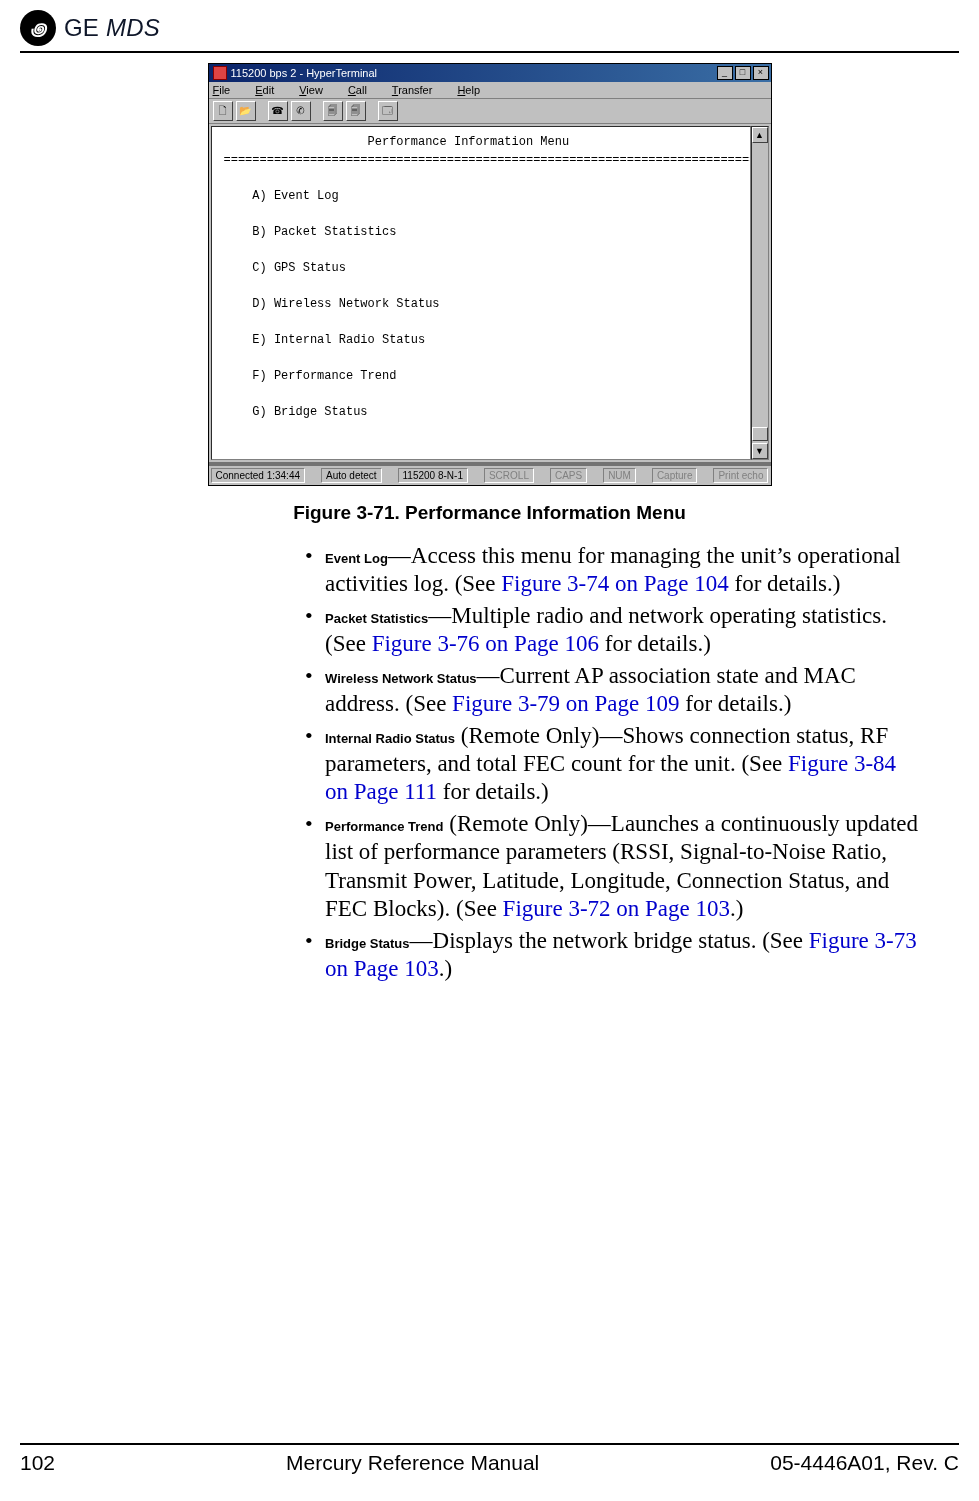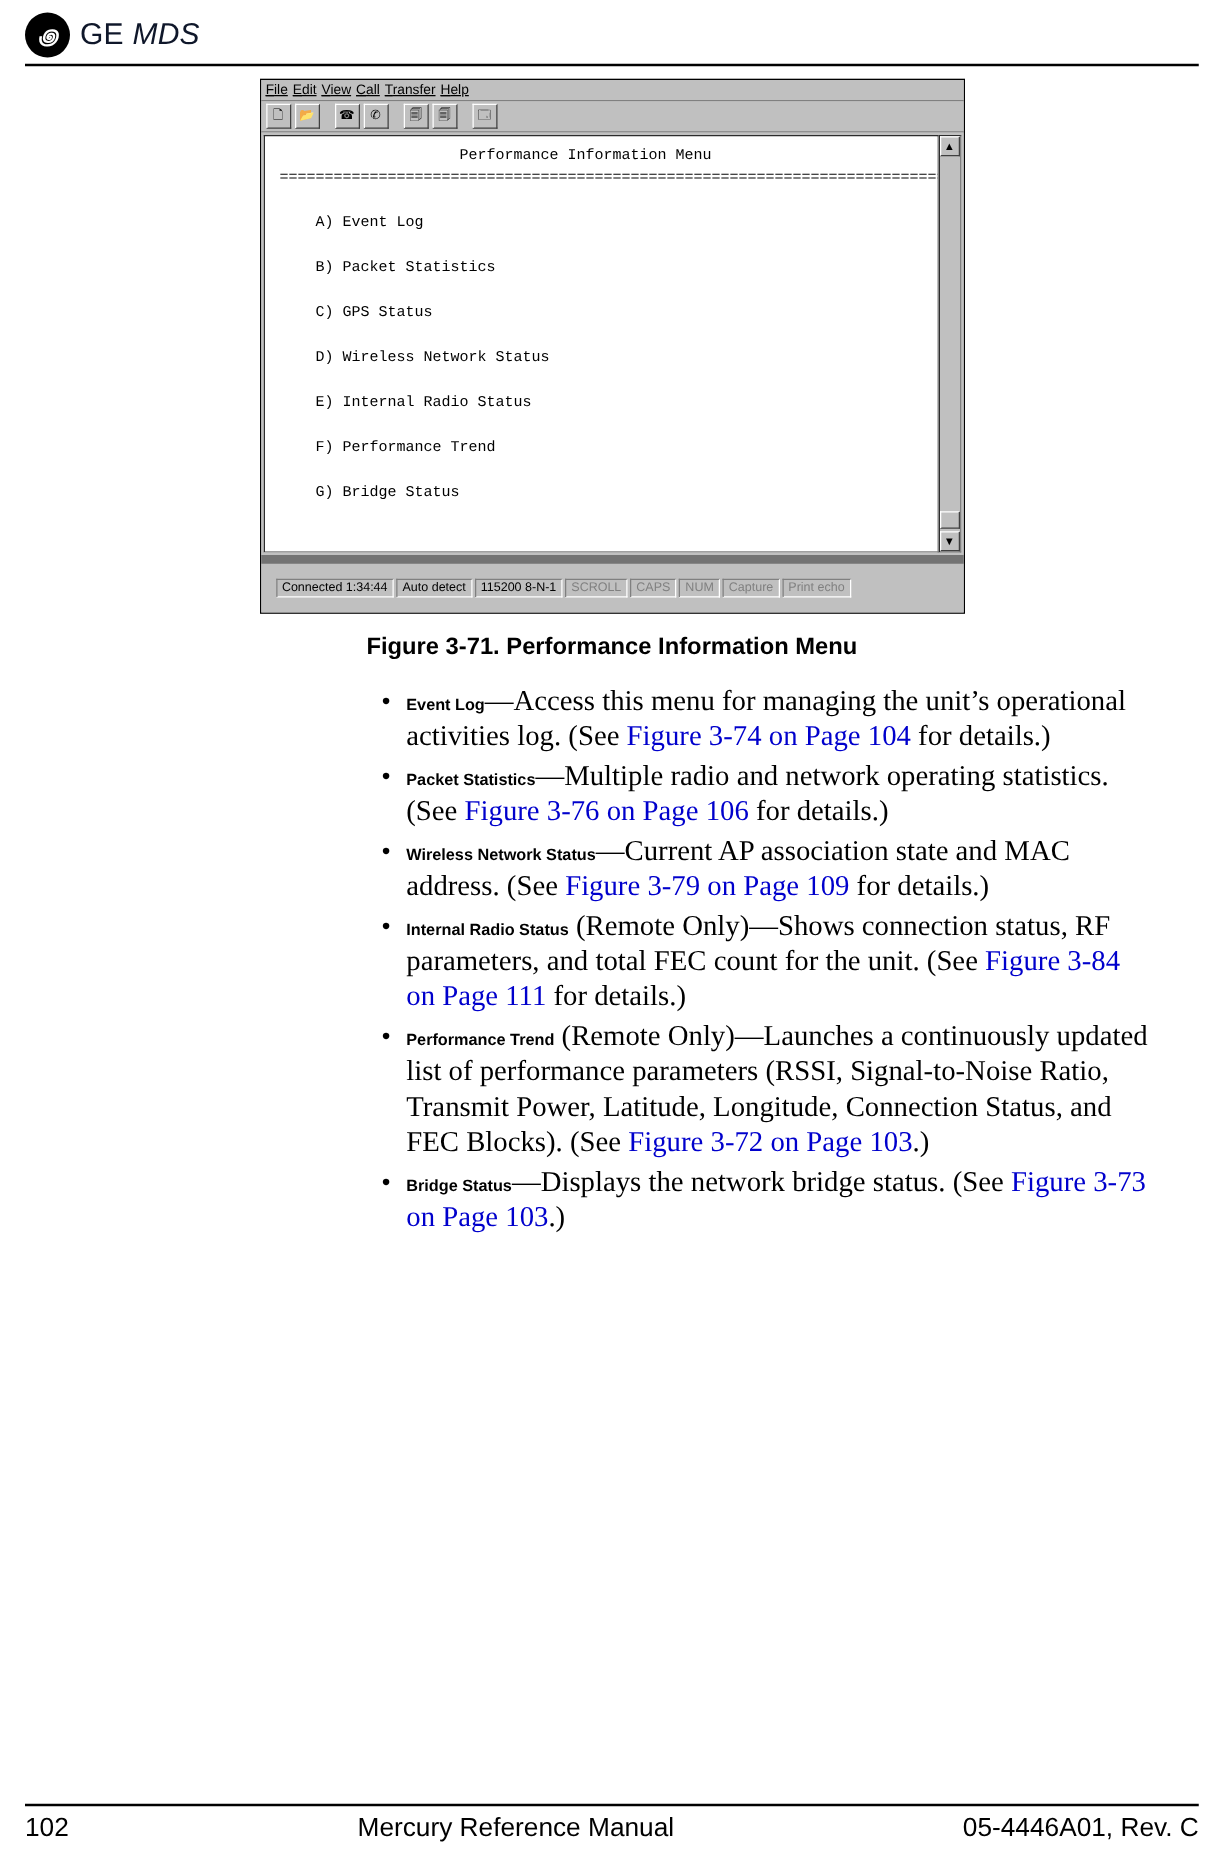--- a/index.html
+++ b/index.html
@@ -71,23 +71,22 @@
   .titlebar .ticon {
     width: 12px; height: 12px; background: #d44; border: 1px solid #800; display:inline-block;
   }
   .tbtns { display: flex; gap: 2px; }
   .tbtn {
     width: 14px; height: 12px; background: #c0c0c0; border: 1px solid #000;
     font-size: 9px; line-height: 10px; text-align: center; color:#000;
     font-family: Arial;
   }
   .menubar {
-    background: #c0c0c0; padding: 2px 4px; display: flex; gap: 4px;
+    background: #c0c0c0; padding: 2px 4px; display: flex; gap: 25px;
     border-bottom: 1px solid #808080;
-    text-decoration: underline;
   }
   .menubar span u { text-decoration: underline; }
   .toolbar {
     background: #c0c0c0; padding: 2px 4px; display: flex; gap: 3px;
     border-bottom: 1px solid #808080;
   }
   .toolbar .tb {
     width: 18px; height: 18px; background: #c0c0c0;
     border-top: 1px solid #fff; border-left: 1px solid #fff;
     border-right: 1px solid #404040; border-bottom: 1px solid #404040;
@@ -119,22 +118,23 @@
     border-right:1px solid #404040; border-bottom:1px solid #404040;
     text-align:center; font-size:9px; line-height:14px;
   }
   .vscroll .thumb {
     height: 12px; background:#c0c0c0;
     border-top:1px solid #fff; border-left:1px solid #fff;
     border-right:1px solid #404040; border-bottom:1px solid #404040;
     margin-top:auto; margin-bottom:2px;
   }
   .statusbar {
-    background:#c0c0c0; display:flex; gap:2px; padding:12px;
-    border-top: 7px solid #737373;
+    background:#c0c0c0; display:flex; gap:2px; padding:2px;
+    border-top: 4px solid #737373;
+    justify-content: space-between;
   }
   .statusbar .cell {
     background:#c0c0c0;
     border-top:1px solid #808080; border-left:1px solid #808080;
     border-right:1px solid #fff; border-bottom:1px solid #fff;
     padding: 1px 4px; font-size:10px; white-space:nowrap;
   }
   .statusbar .dim { color: #808080; }
 
   .caption {
@@ -190,20 +190,31 @@
 <div class="header">
   <div class="ge-logo">꩜</div>
   <div class="brand">
     <span>GE</span>
     <span class="mds">MDS</span>
   </div>
 </div>
 <hr class="hr-top">
 
 <div class="screenshot">
+  <div class="titlebar">
+    <span class="left">
+      <span class="ticon"></span>
+      <span>115200 bps 2 - HyperTerminal</span>
+    </span>
+    <span class="tbtns">
+      <span class="tbtn">_</span>
+      <span class="tbtn">□</span>
+      <span class="tbtn">×</span>
+    </span>
+  </div>
   <div class="menubar">
     <span><u>F</u><span>ile</span></span>
     <span><u>E</u>dit</span>
     <span><u>V</u>iew</span>
     <span><u>C</u>all</span>
     <span><u>T</u>ransfer</span>
     <span><u>H</u>elp</span>
   </div>
   <div class="toolbar">
     <span class="tb">🗋</span>

